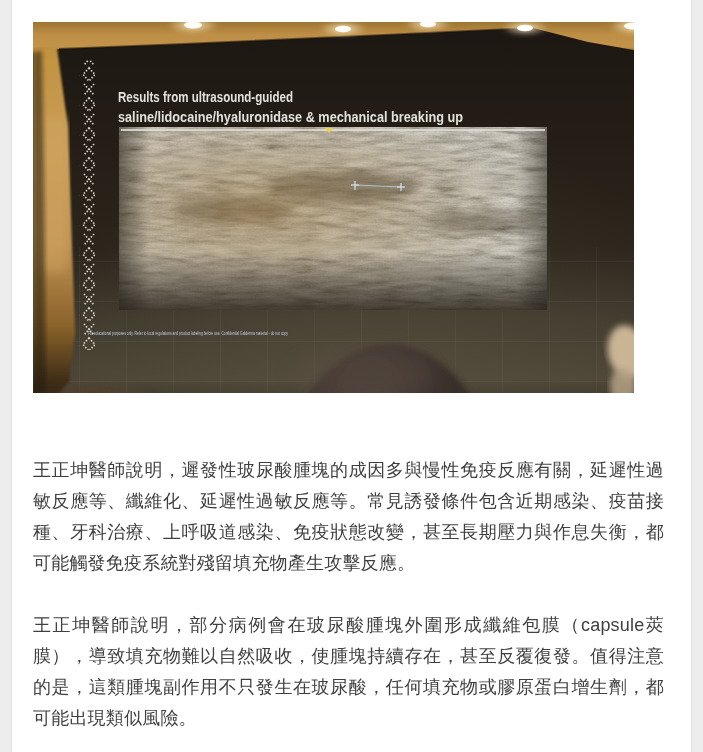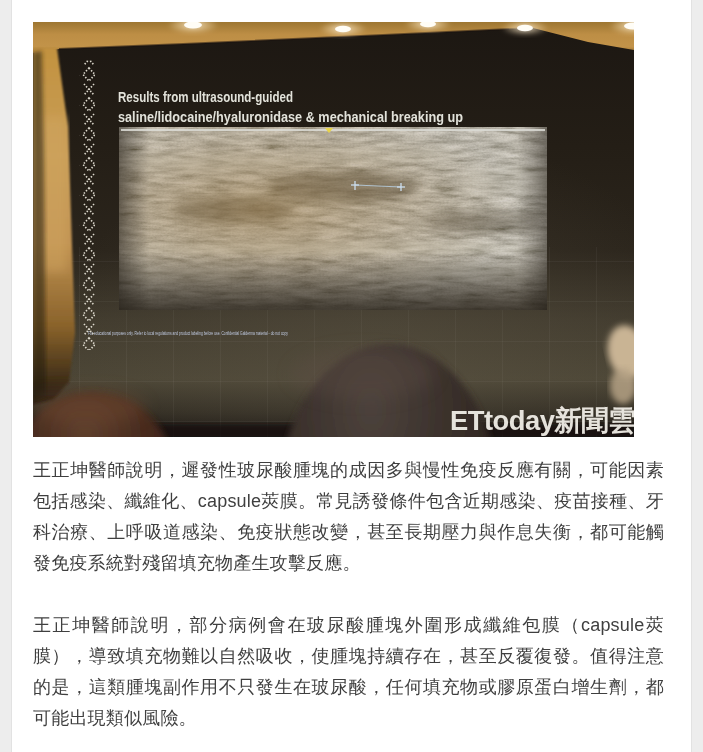--- a/index.html
+++ b/index.html
@@ -5,21 +5,21 @@
   html,body{margin:0;padding:0;}
   body{
     width:703px;height:752px;position:relative;overflow:hidden;
     background:#ffffff;
     font-family:"Liberation Sans",sans-serif;
   }
   .gutter{position:absolute;top:0;bottom:0;background:#ededed;}
   .gutter-left{left:0;width:11px;border-right:1px solid #e2e2e2;}
   .gutter-right{right:0;width:11px;border-left:1px solid #e2e2e2;}
   .photo{
-    position:absolute;left:33px;top:22px;width:601px;height:415px;
+    position:absolute;left:33px;top:22px;width:601px;height:371px;
     background:#241d16;overflow:hidden;
   }
   .photo svg{display:block;}
   .article{
     position:absolute;left:33px;top:455px;width:631px;
     color:#3f3f3f;font-size:18px;line-height:31px;
     text-align:justify;letter-spacing:0.2px;
   }
   .article p{margin:0 0 31px 0;}
 </style>
@@ -222,15 +222,15 @@
     <g>
       <ellipse cx="356" cy="485" rx="112" ry="163" fill="url(#hairR)" filter="url(#b3)"></ellipse>
       <ellipse cx="330" cy="352" rx="72" ry="26" fill="#5d4e44" opacity="0.35" filter="url(#b8)"></ellipse>
     </g>
 
     <text x="417" y="408" font-family="Liberation Sans, sans-serif" font-size="28" font-weight="bold" fill="#f4f1ea" opacity="0.93" letter-spacing="-0.5" textLength="185" lengthAdjust="spacingAndGlyphs">ETtoday新聞雲</text>
   </svg>
 </div>
 
 <div class="article">
-  <p>王正坤醫師說明，遲發性玻尿酸腫塊的成因多與慢性免疫反應有關，可能因素包括感染、纖維化、capsule莢膜。常見誘發條件包含近期感染、疫苗接種、牙科治療、上呼吸道感染、免疫狀態改變，甚至長期壓力與作息失衡，都可能觸發免疫系統對殘留填充物產生攻擊反應。</p>
+  <p>王正坤醫師說明，遲發性玻尿酸腫塊的成因多與慢性免疫反應有關，延遲性過敏反應等、纖維化、延遲性過敏反應等。常見誘發條件包含近期感染、疫苗接種、牙科治療、上呼吸道感染、免疫狀態改變，甚至長期壓力與作息失衡，都可能觸發免疫系統對殘留填充物產生攻擊反應。</p>
   <p>王正坤醫師說明，部分病例會在玻尿酸腫塊外圍形成纖維包膜（capsule莢膜），導致填充物難以自然吸收，使腫塊持續存在，甚至反覆復發。值得注意的是，這類腫塊副作用不只發生在玻尿酸，任何填充物或膠原蛋白增生劑，都可能出現類似風險。</p>
 </div>
 
 </body></html>

